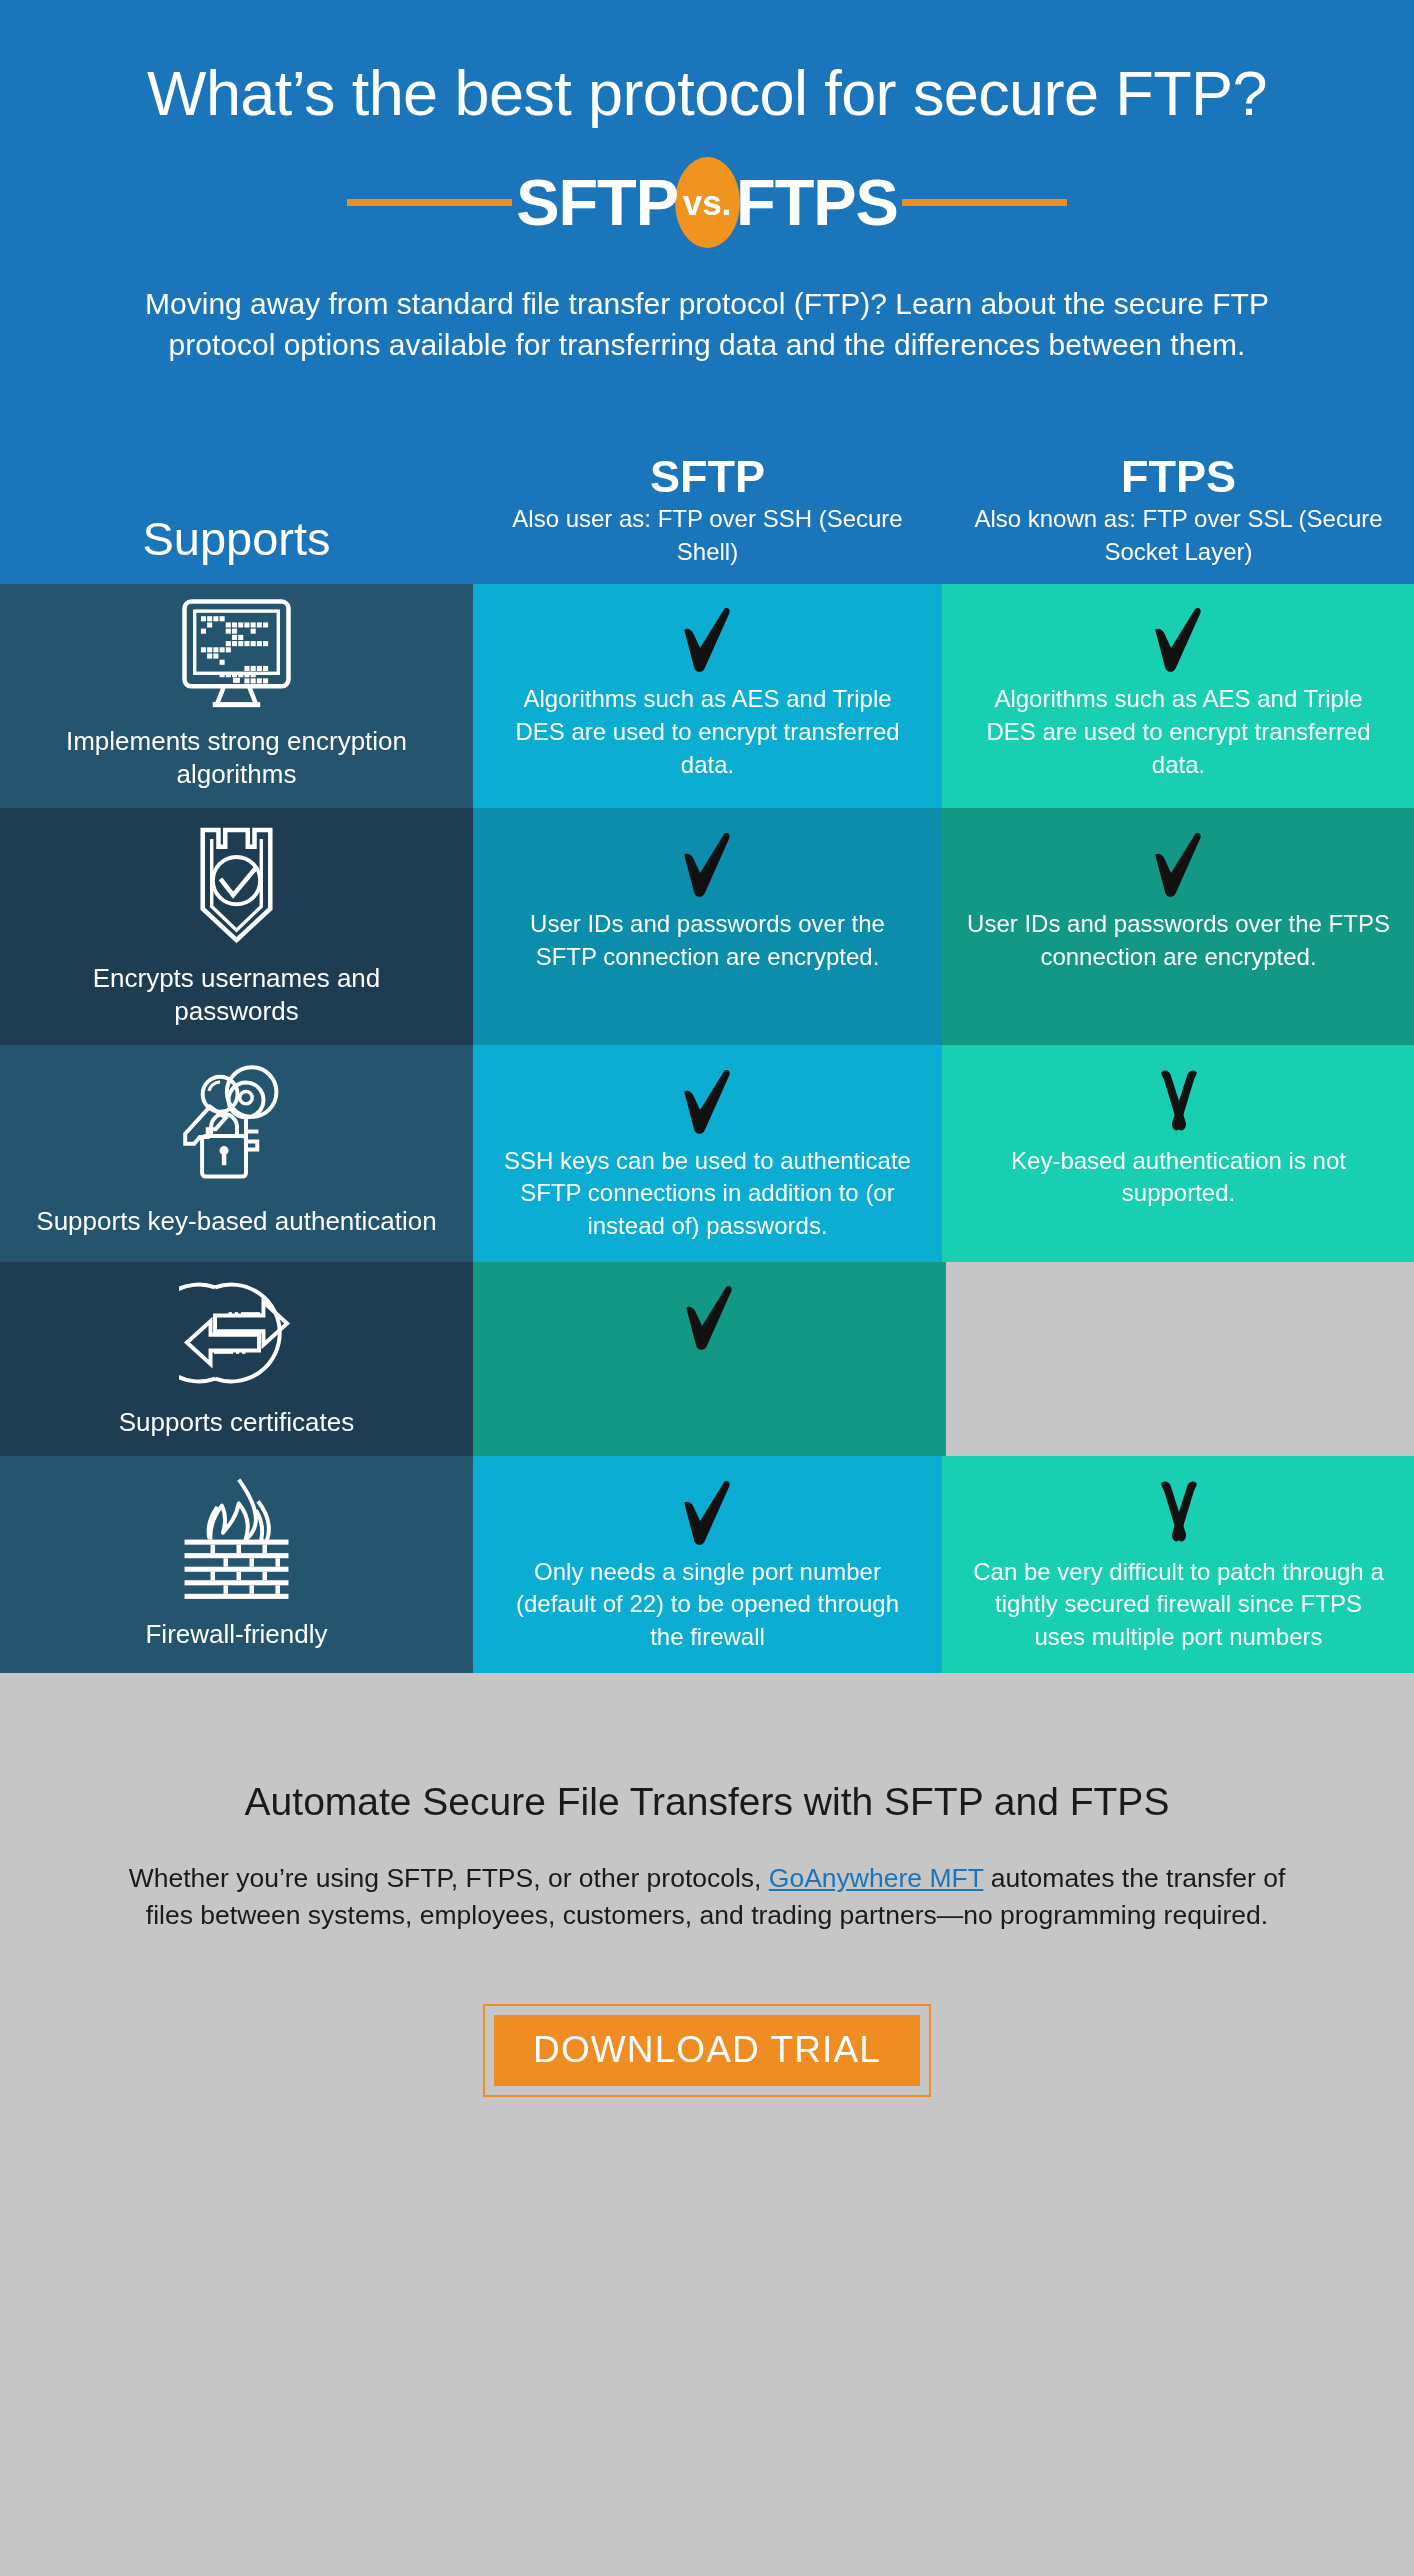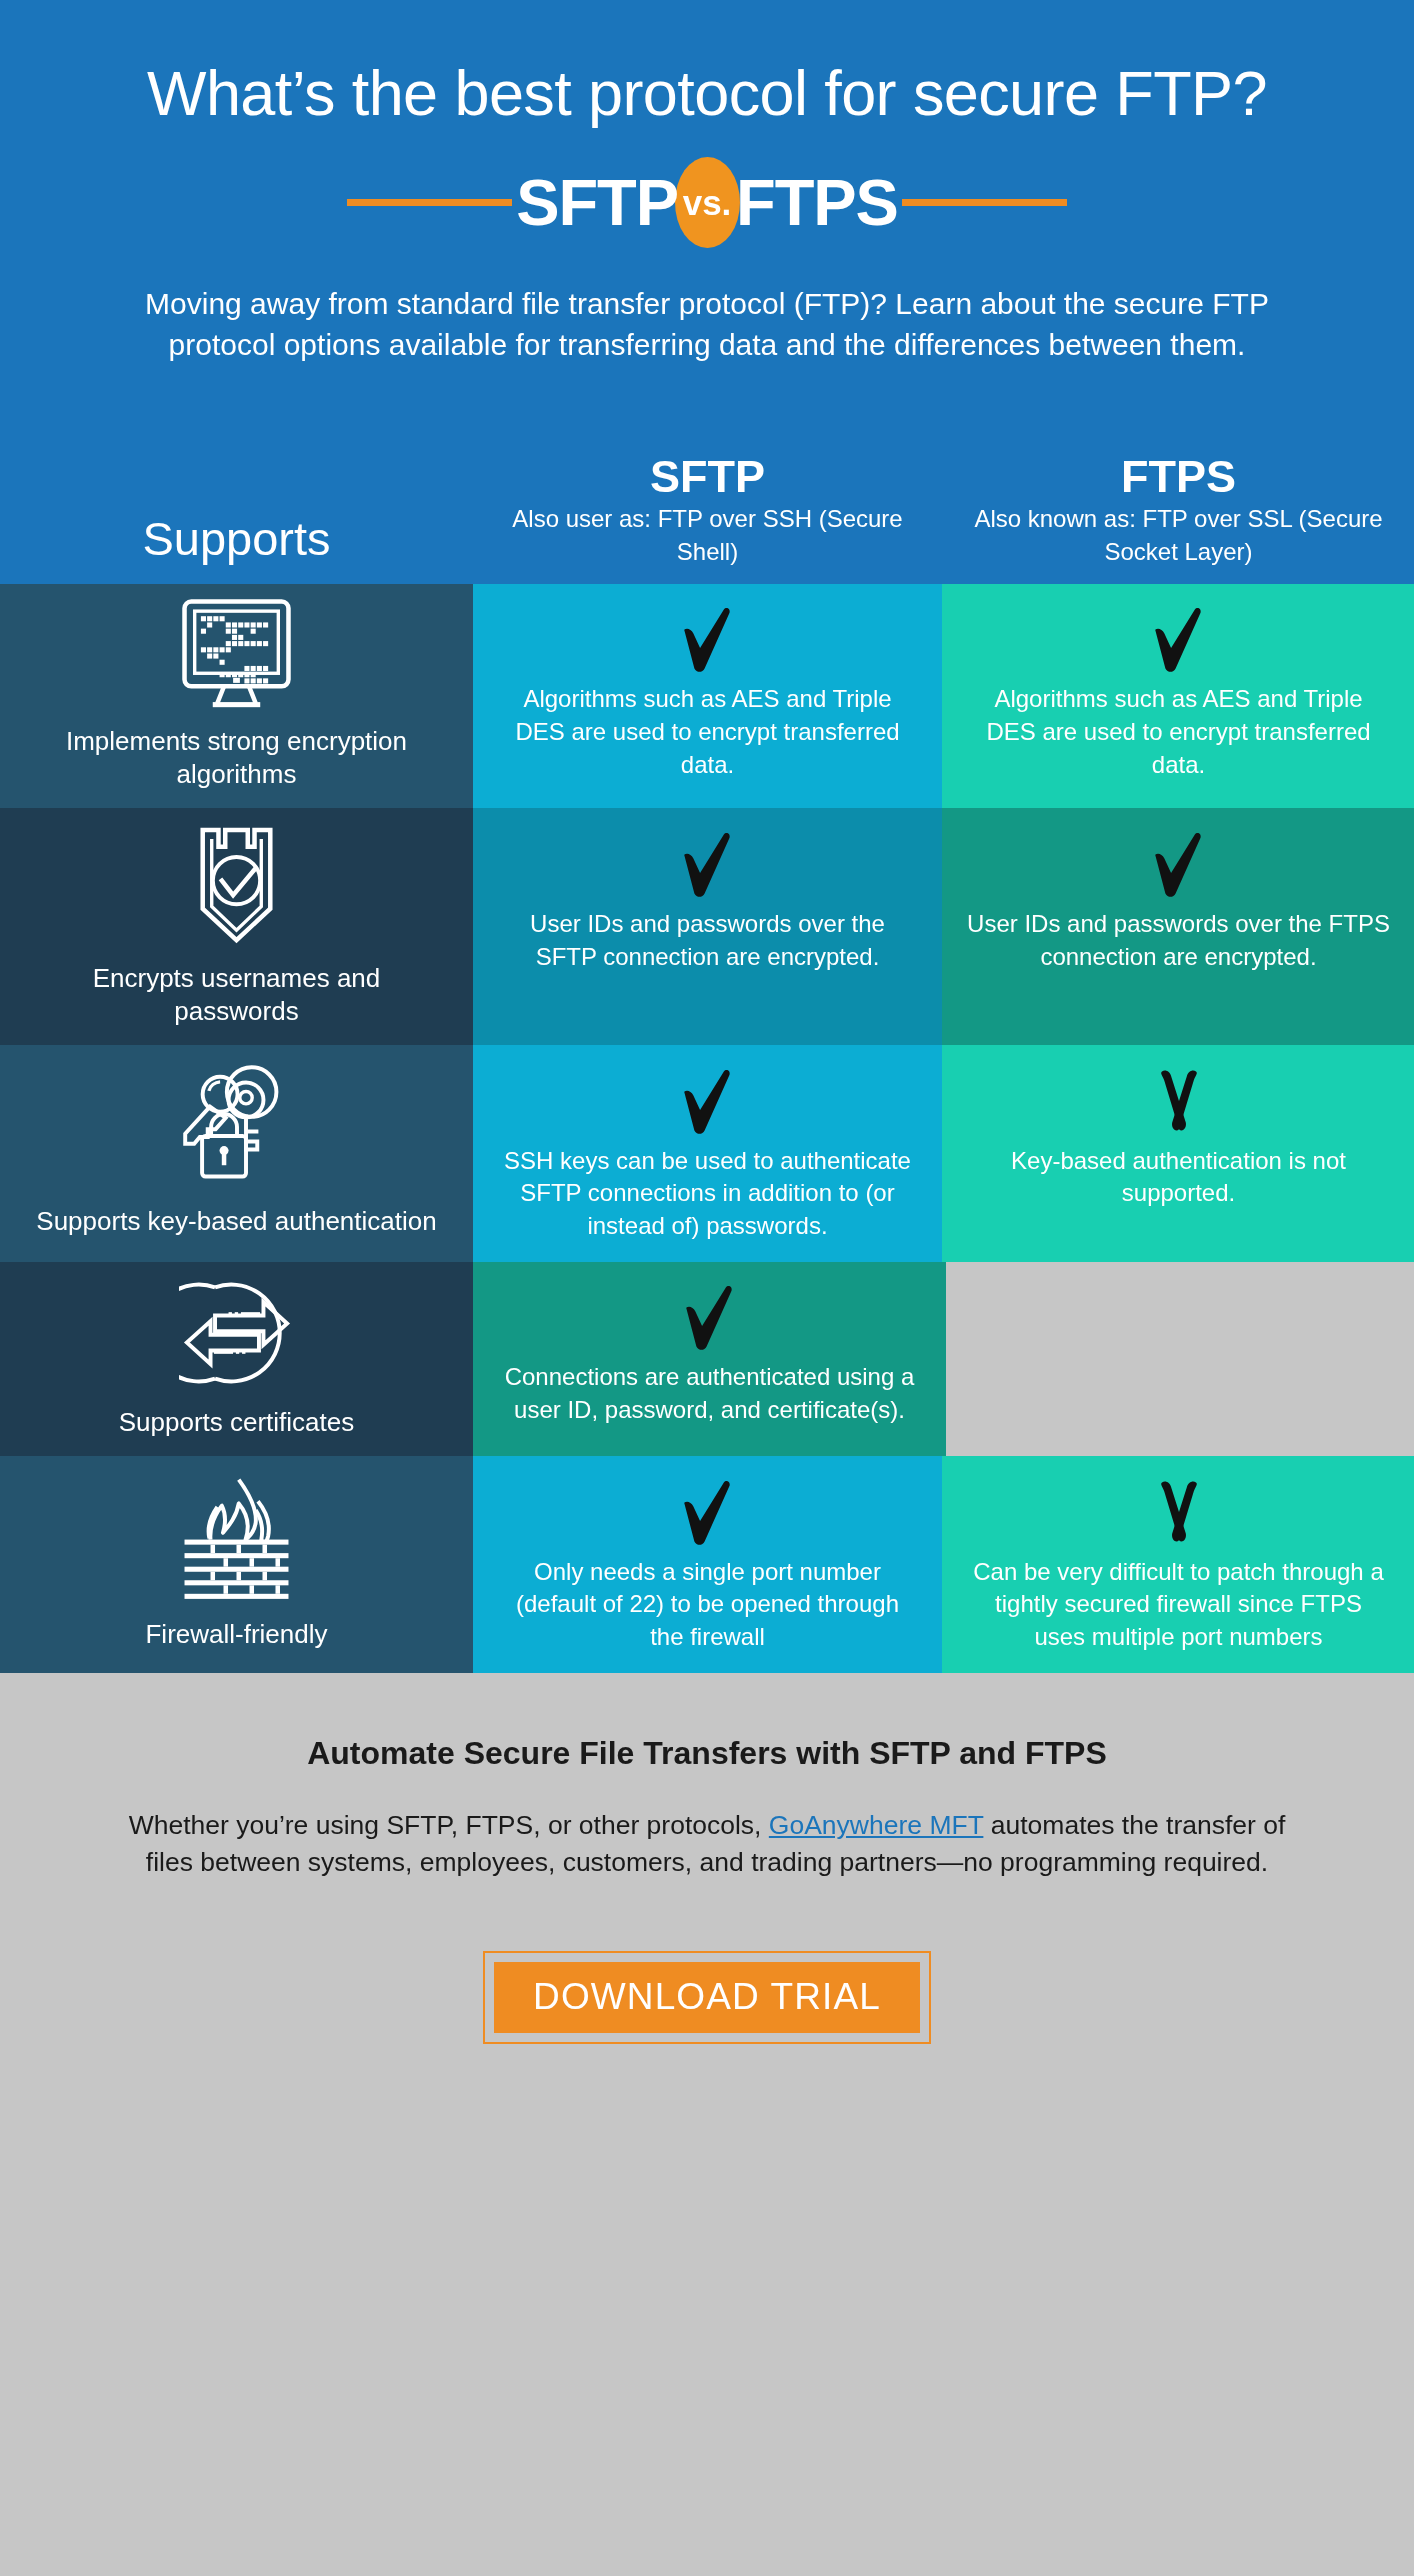--- a/index.html
+++ b/index.html
@@ -170,24 +170,25 @@
   }
 
   
   .footer {
     background:#c6c6c6;
     text-align:center;
     padding:61px 0 0;
   }
   .foot-title {
     color:#1a1a1a;
-    font-size:32px;
-    font-weight:700;
+    font-size:39px;
+    font-weight:400;
     line-height:1.2;
     padding:0 68px;
+    margin-top:45px;
   }
   .foot-body {
     color:#1a1a1a;
     font-size:26.5px;
     font-weight:300;
     line-height:1.4;
     margin:35px auto 16px;
     max-width:1286px;
     padding:0 62px;
   }
@@ -409,21 +410,20 @@
           </svg>
         </div>
         <div class="feat-label">Supports certificates</div>
       </div>
       <div class="cell cell-b">
         <div class="mark">
           <svg width="68" height="67" viewBox="0 0 120 118">
             <path d="M18 42 C22 38 30 40 34 48 L46 74 L88 6 C92 1 100 4 98 12 L54 110 C50 118 40 118 36 110 Z" fill="#111"></path>
           </svg>
         </div>
-        <div class="cell-text">Connections are authenticated using a user ID, password, and certificate(s).</div>
       </div>
     </div>
     <div class="trow r-odd">
       <div class="cell cell-feat">
         <div class="icon-wrap">
           <svg width="113" height="130" viewBox="0 0 200 230">
             <path d="M104 10 c22 30 32 54 30 76 c-2 14 -10 24 -18 30 c10 -30 -2 -52 -12 -64 c-4 24 -18 40 -28 52 c6 -20 4 -36 -2 -48 c-12 16 -22 36 -20 60" fill="none" stroke="#fff" stroke-width="7" stroke-linejoin="round"></path>
             <path d="M138 48 c16 20 22 42 18 62 c-3 12 -8 14 -12 6 c4 -22 -2 -40 -10 -52" fill="none" stroke="#fff" stroke-width="7"></path>
             <path d="M66 58 c-14 20 -18 38 -14 56" fill="none" stroke="#fff" stroke-width="7"></path>
             <rect x="8" y="116" width="184" height="9" fill="#fff"></rect>

